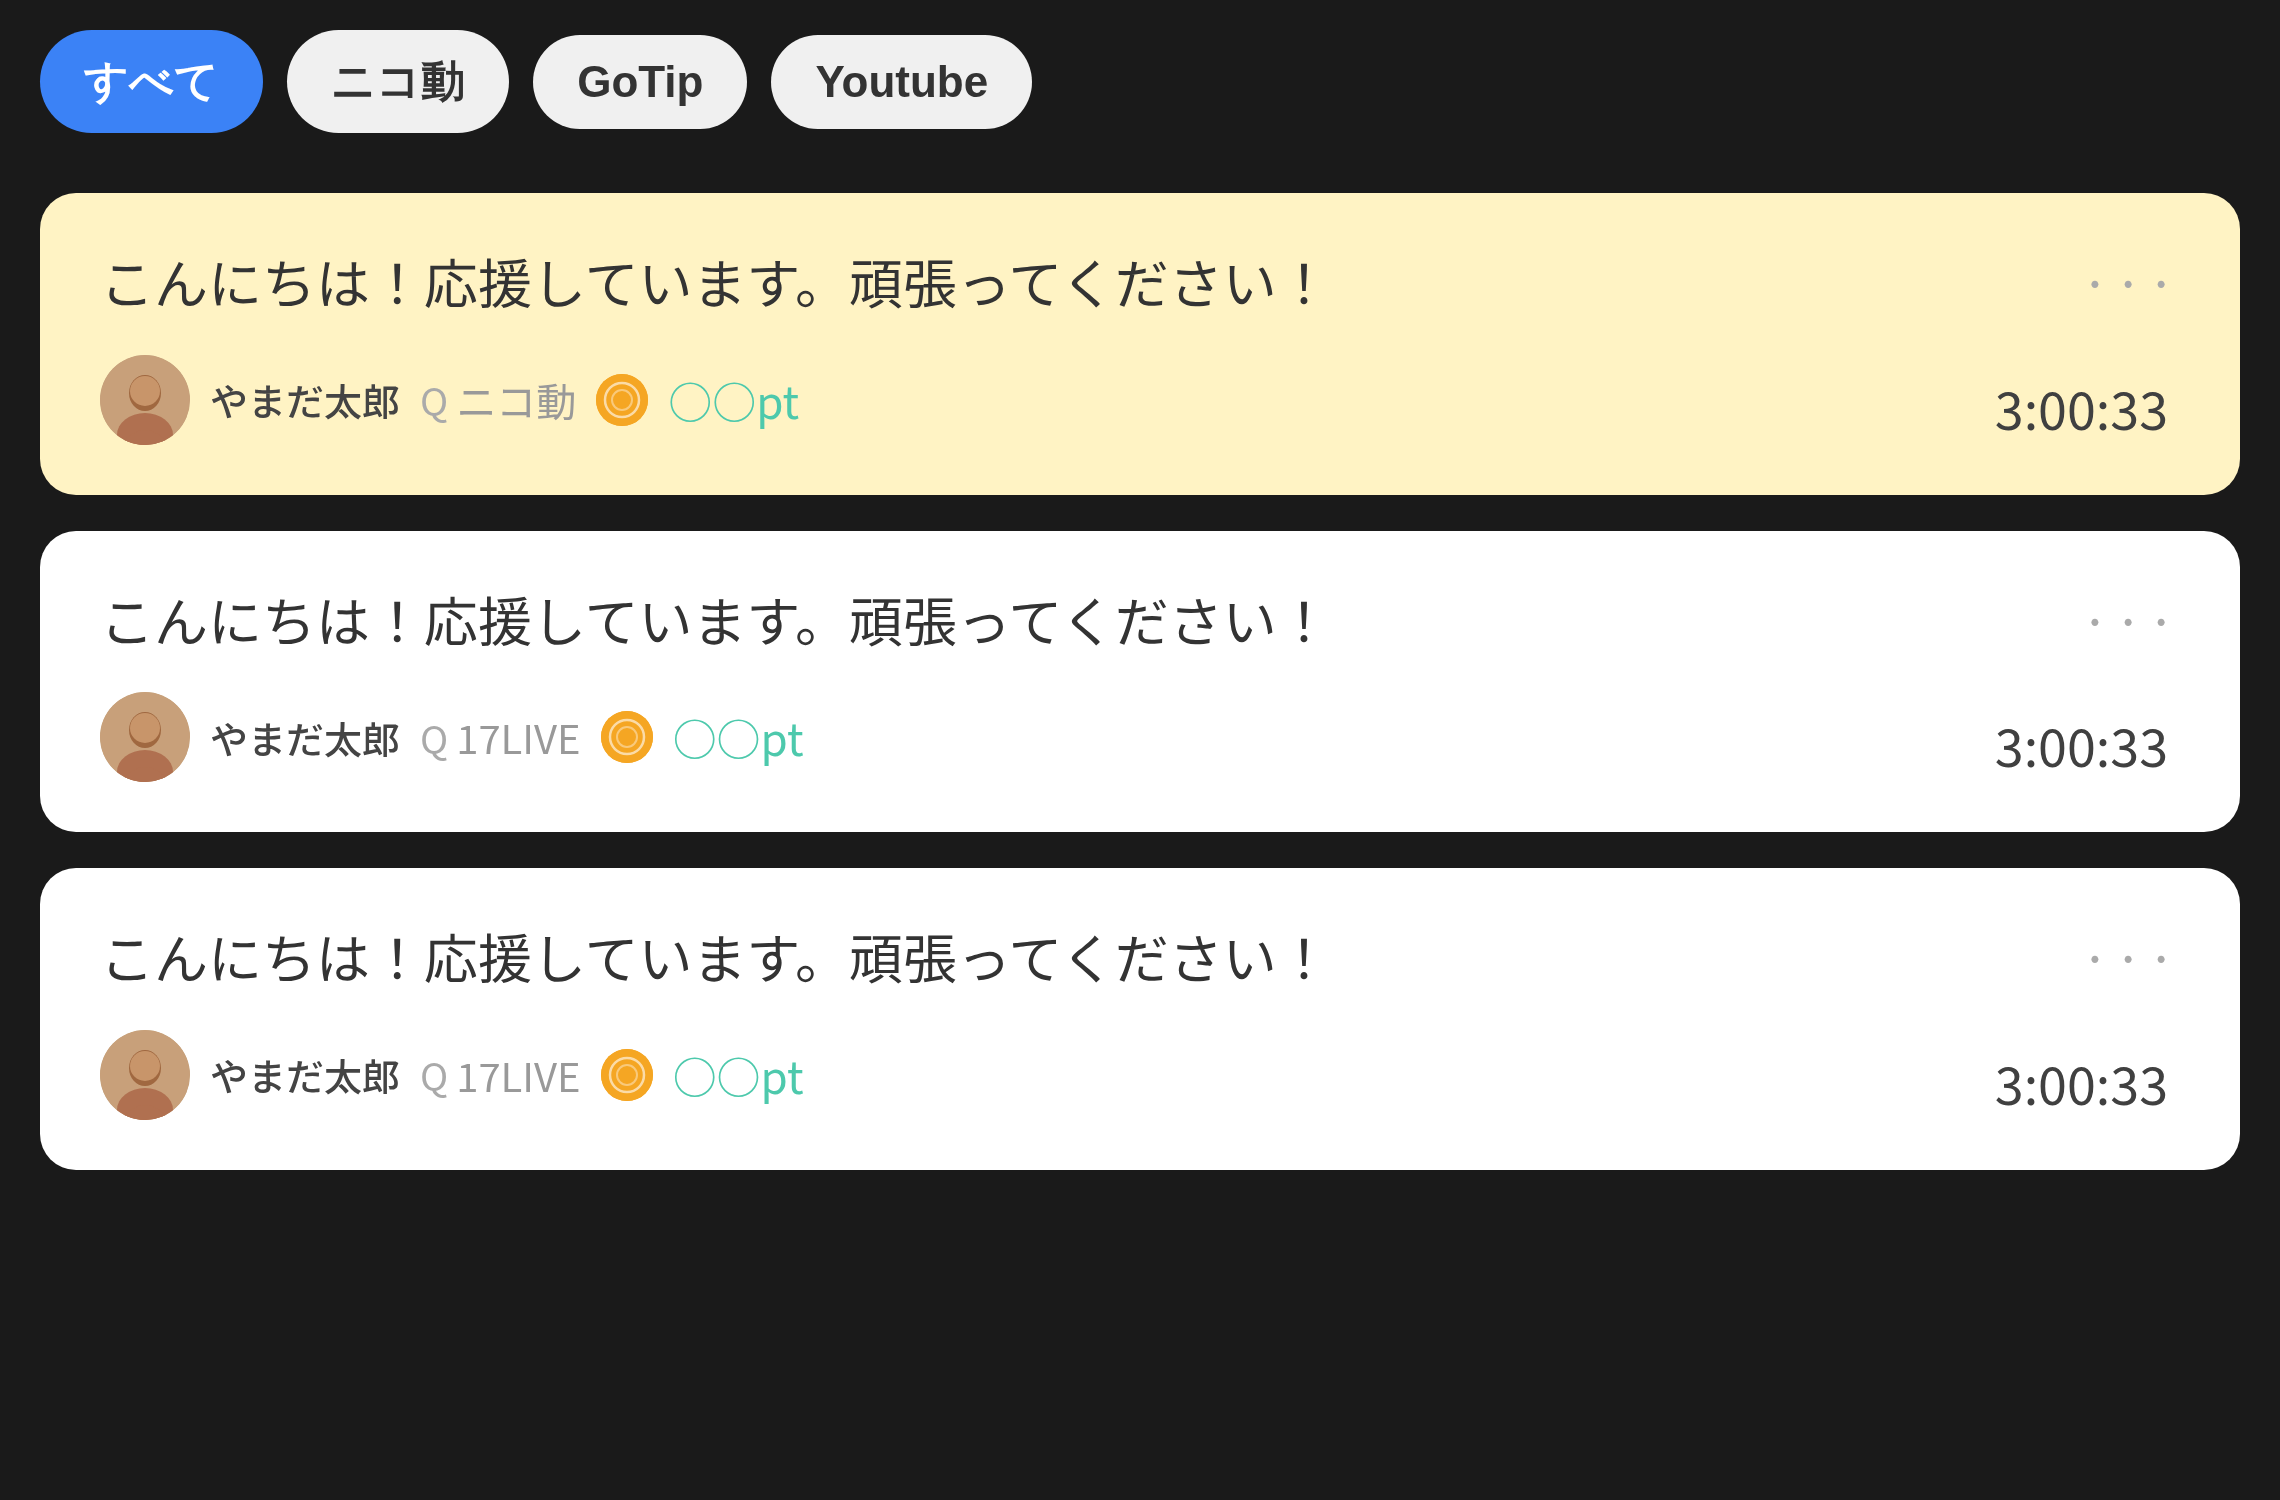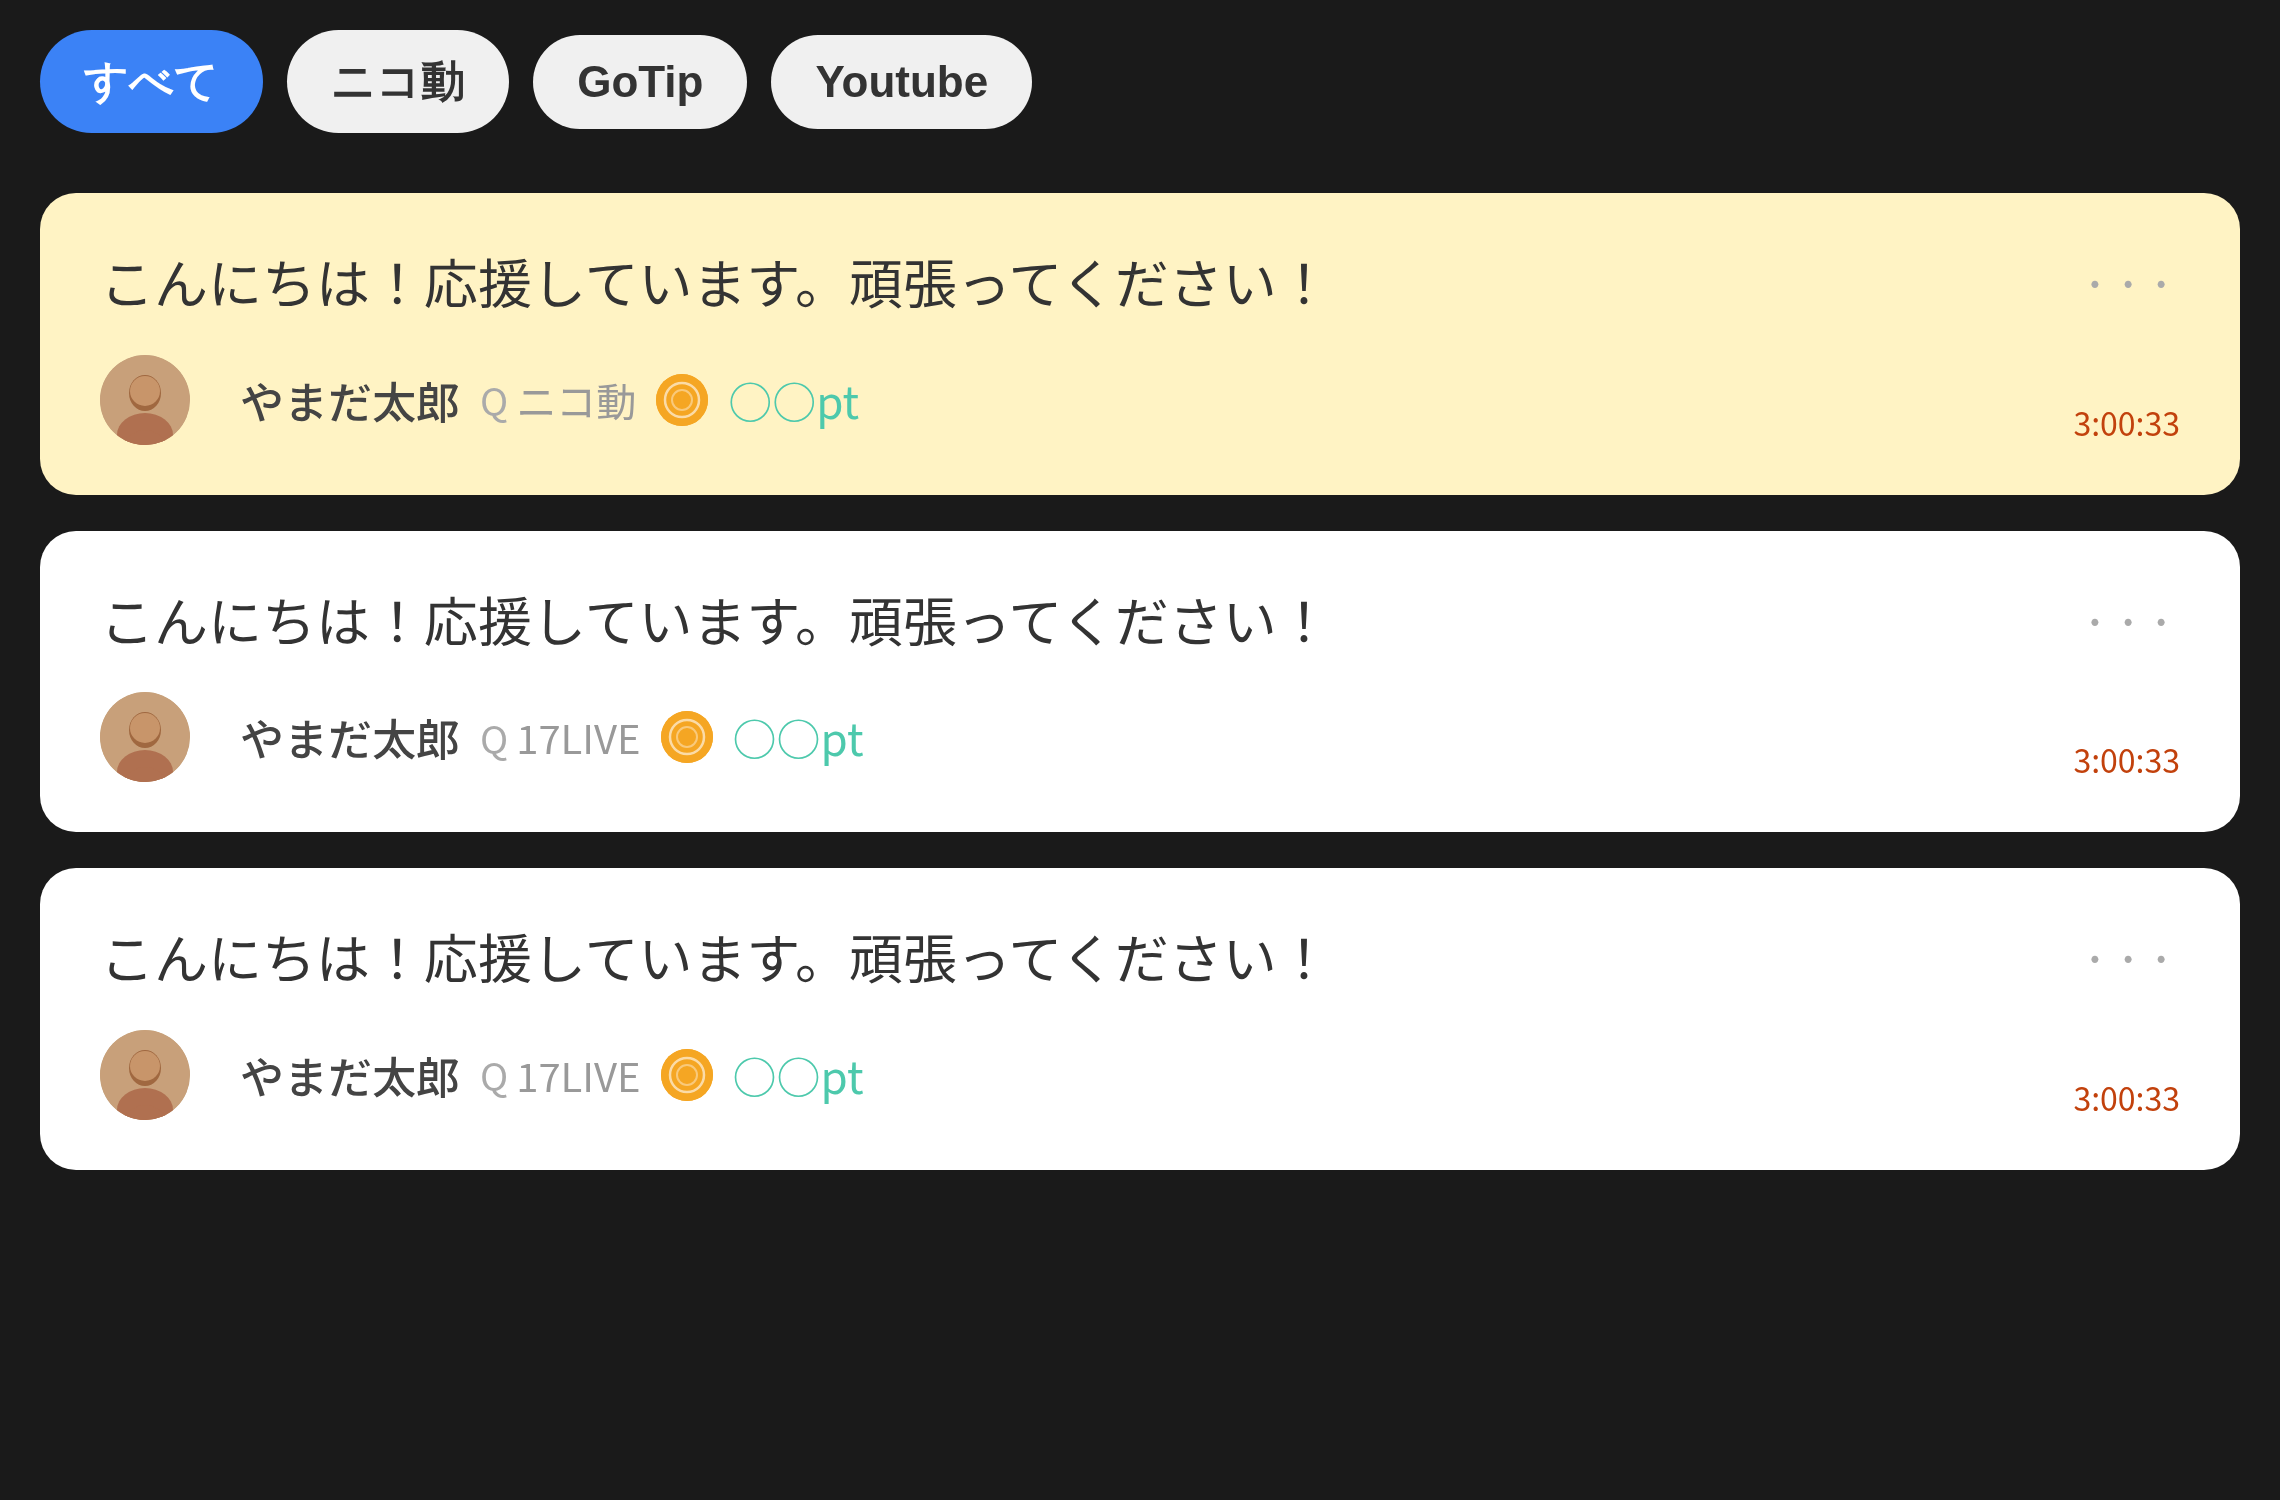--- a/index.html
+++ b/index.html
@@ -91,24 +91,23 @@
       color: #fff;
     }
 
     
     .avatar svg {
       width: 100%;
       height: 100%;
     }
 
     .username {
-      font-size: 44px;
+      font-size: 38px;
       font-weight: 500;
       color: #444;
-      margin-left: 30px;
     }
 
     .platform-badge {
       display: flex;
       align-items: center;
       gap: 8px;
       font-size: 40px;
       color: #888;
     }
 
@@ -131,24 +130,24 @@
     }
 
     .points {
       font-size: 44px;
       font-weight: 400;
       color: #4DC9AC;
     }
 
     .timestamp {
       position: absolute;
-      right: 60px;
+      right: 72px;
       bottom: 50px;
-      font-size: 32px;
-      color: #c2410c;
+      font-size: 52px;
+      color: #404040;
     }
 
     .more-button {
       position: absolute;
       right: 60px;
       top: 50px;
       font-size: 52px;
       color: #aaa;
       cursor: pointer;
       letter-spacing: 4px;

